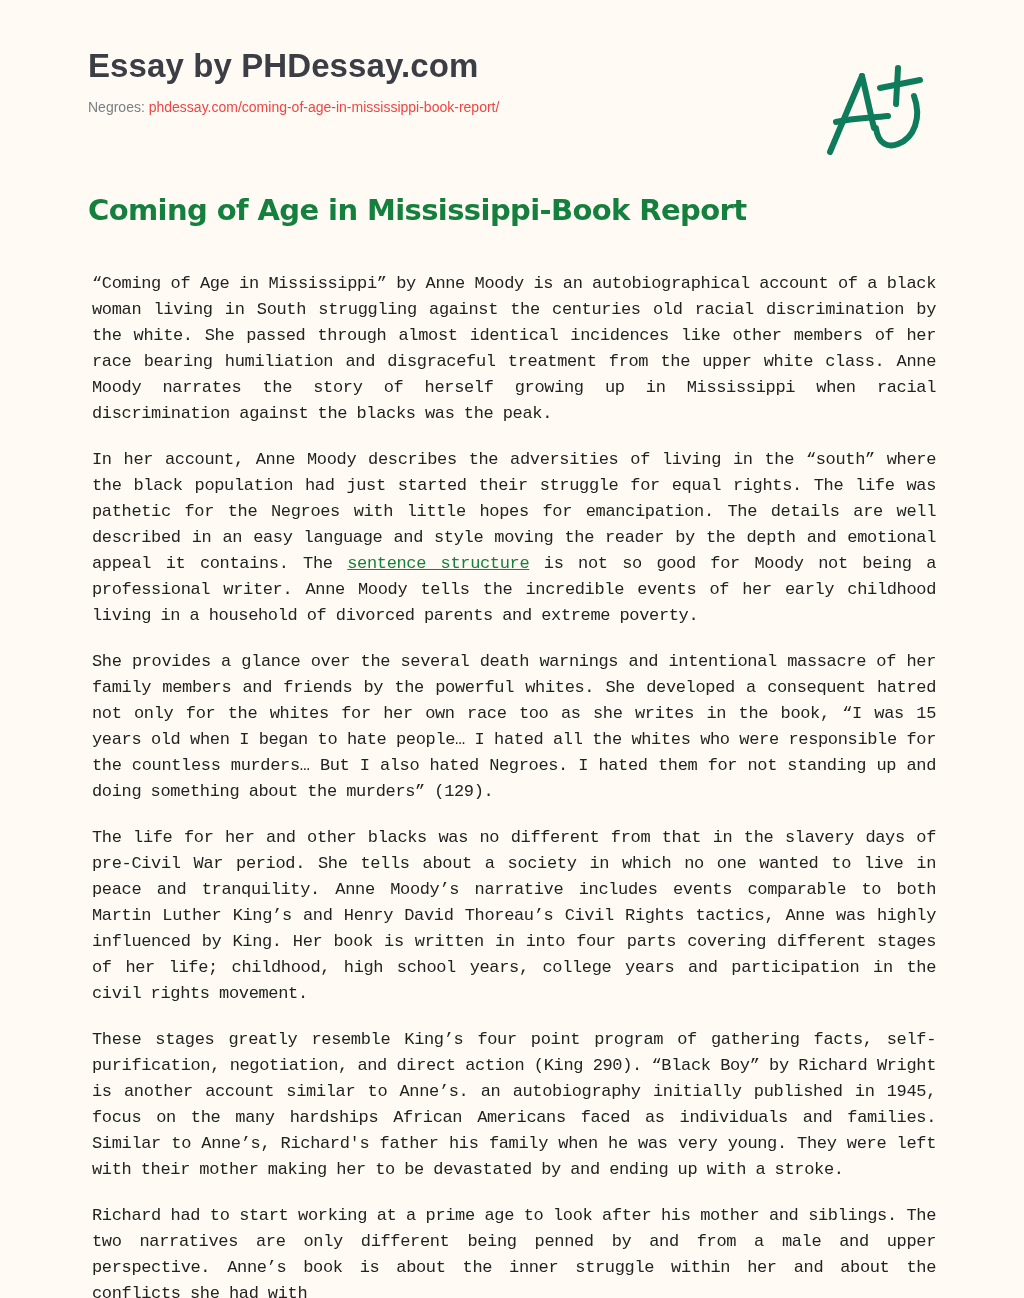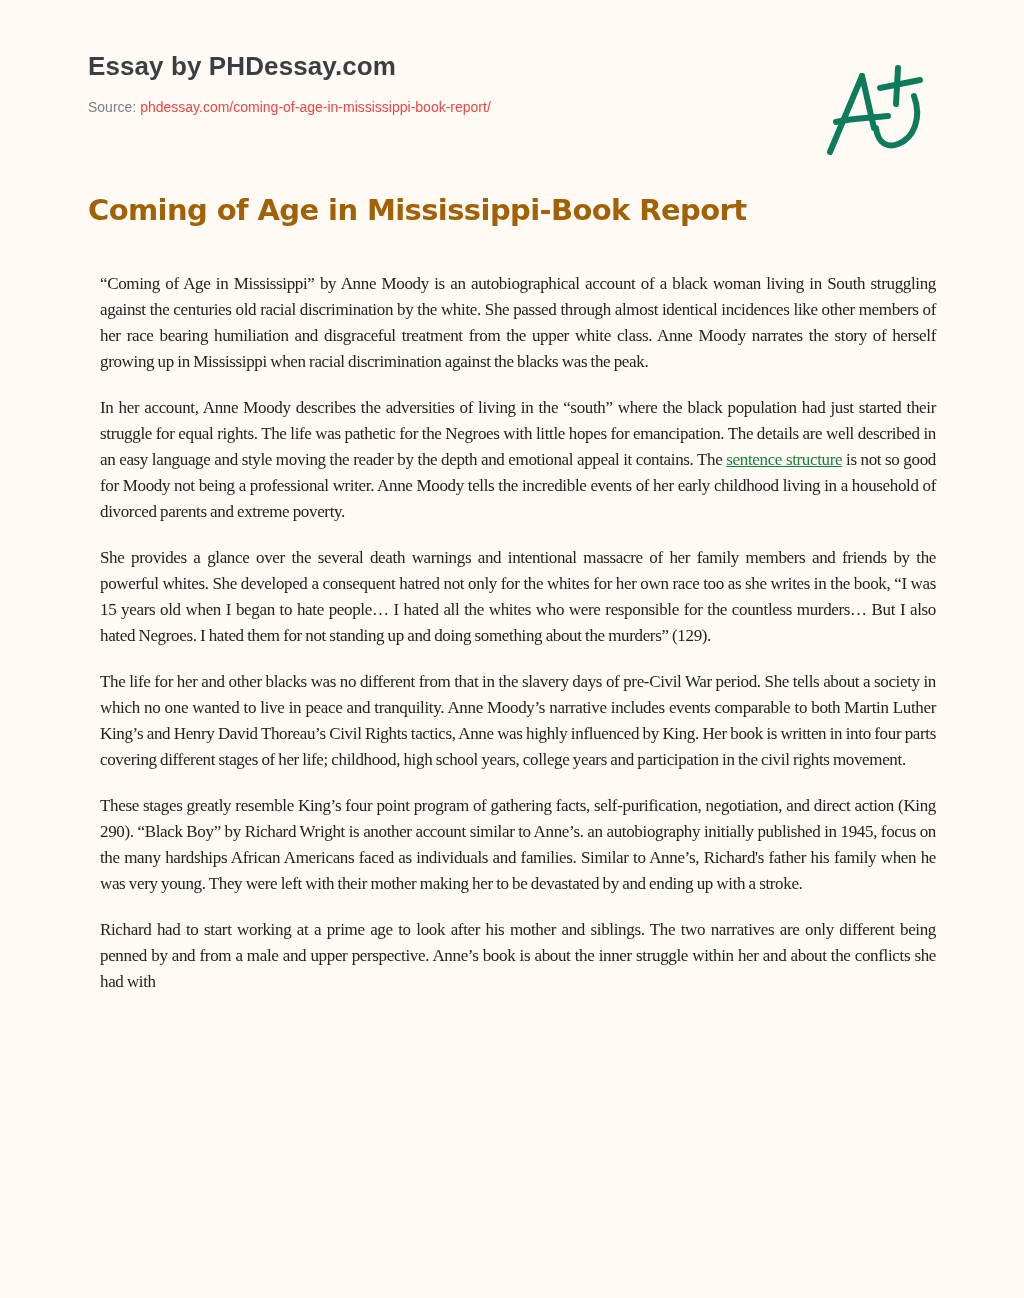--- a/index.html
+++ b/index.html
@@ -17,21 +17,21 @@
     }
     .header {
       position: absolute;
       left: 88px;
       top: 50px;
       width: 700px;
     }
     .brand {
       font-family: "Liberation Sans", sans-serif;
       font-weight: bold;
-      font-size: 26px;
+      font-size: 33px;
       color: #3b3f45;
       letter-spacing: 0.1px;
       line-height: 32px;
       margin: 0;
     }
     .source {
       margin-top: 16px;
       font-family: "Liberation Sans", sans-serif;
       font-size: 14px;
       color: #7a7f85;
@@ -50,52 +50,52 @@
     }
     .title {
       position: absolute;
       left: 88px;
       top: 190px;
       width: 860px;
       margin: 0;
       font-family: "DejaVu Sans", sans-serif;
       font-weight: bold;
       font-size: 29px;
-      color: #a16207;
+      color: #15803d;
       letter-spacing: -0.6px;
       line-height: 40px;
     }
     .content {
       position: absolute;
       left: 88px;
       top: 271px;
       width: 848px;
     }
     .content p {
-      margin: 0 0 20px 12px;
-      font-family: Liberation Serif, serif;
+      margin: 0 0 20px 4px;
+      font-family: Liberation Mono, monospace;
       font-size: 17px;
       line-height: 26px;
       text-align: justify;
       color: #222222;
       letter-spacing: -0.35px;
       word-spacing: -0.5px;
     }
     .content a {
       color: #15803d;
       text-decoration: underline;
     }
   </style>
 </head>
 <body>
 
 <div class="header">
   <h2 class="brand">Essay by PHDessay.com</h2>
   <div class="source">
-    <span>Source: </span><a>phdessay.com/coming-of-age-in-mississippi-book-report/</a>
+    <span>Negroes: </span><a>phdessay.com/coming-of-age-in-mississippi-book-report/</a>
   </div>
 </div>
 
 <div class="logo">
   <svg width="120" height="100" viewBox="0 0 120 100" xmlns="http://www.w3.org/2000/svg">
     <g fill="none" stroke="#0e7c5a" stroke-width="6" stroke-linecap="round" stroke-linejoin="round">
 
       <path d="M12 90 L44 14"></path>
 
       <path d="M44 14 C 48 30, 52 50, 56 66"></path>

